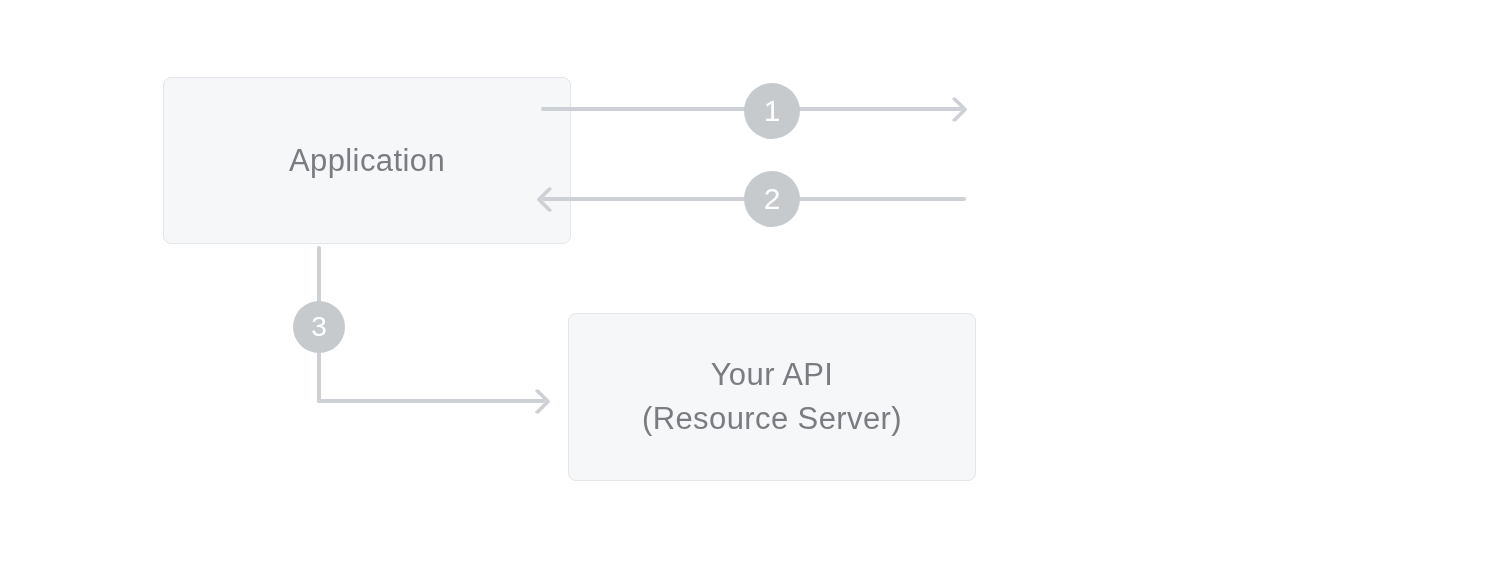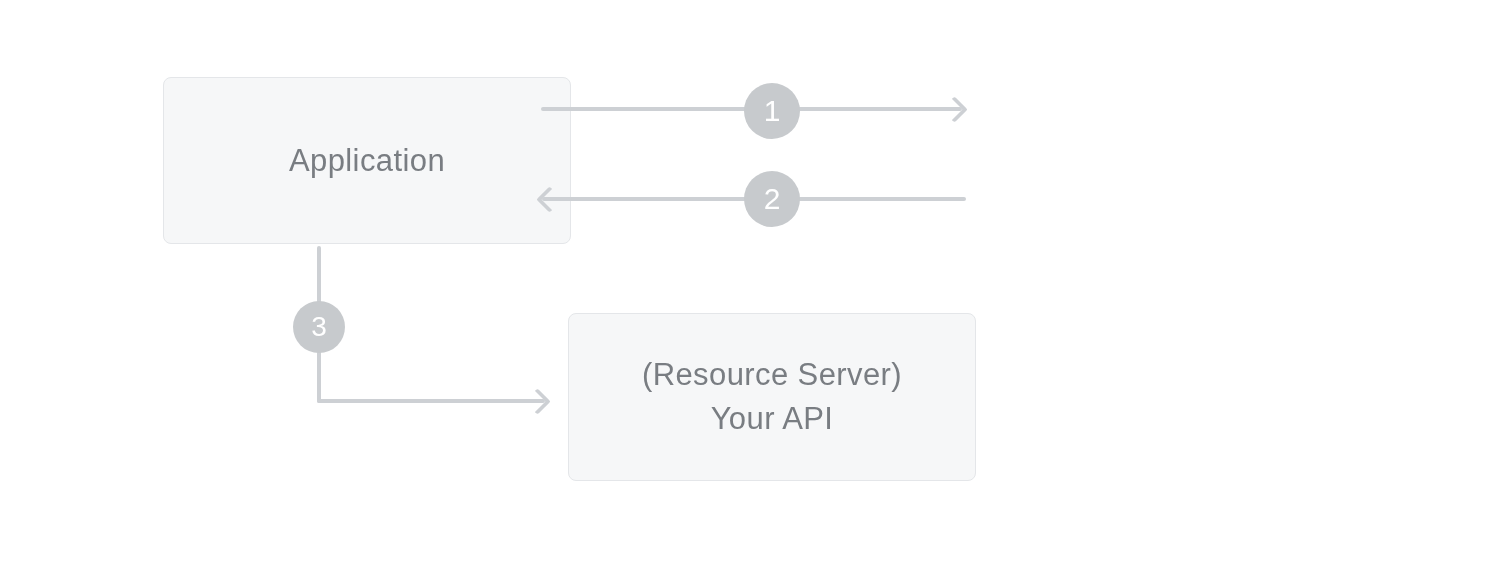--- a/index.html
+++ b/index.html
@@ -95,22 +95,22 @@
 <body>
 
 <div class="canvas">
 
   <div class="node node-application">
     <div>Application</div>
   </div>
 
 
   <div class="node node-api">
+    <div>Your API</div>
     <div>(Resource Server)</div>
-    <div>Your API</div>
   </div>
 
   <div class="line line-1"></div>
   <div class="chev chev-right head-1"></div>
 
   <div class="line line-2"></div>
   <div class="chev chev-left head-2"></div>
 
   <div class="line line-3v"></div>
   <div class="line line-3h"></div>

